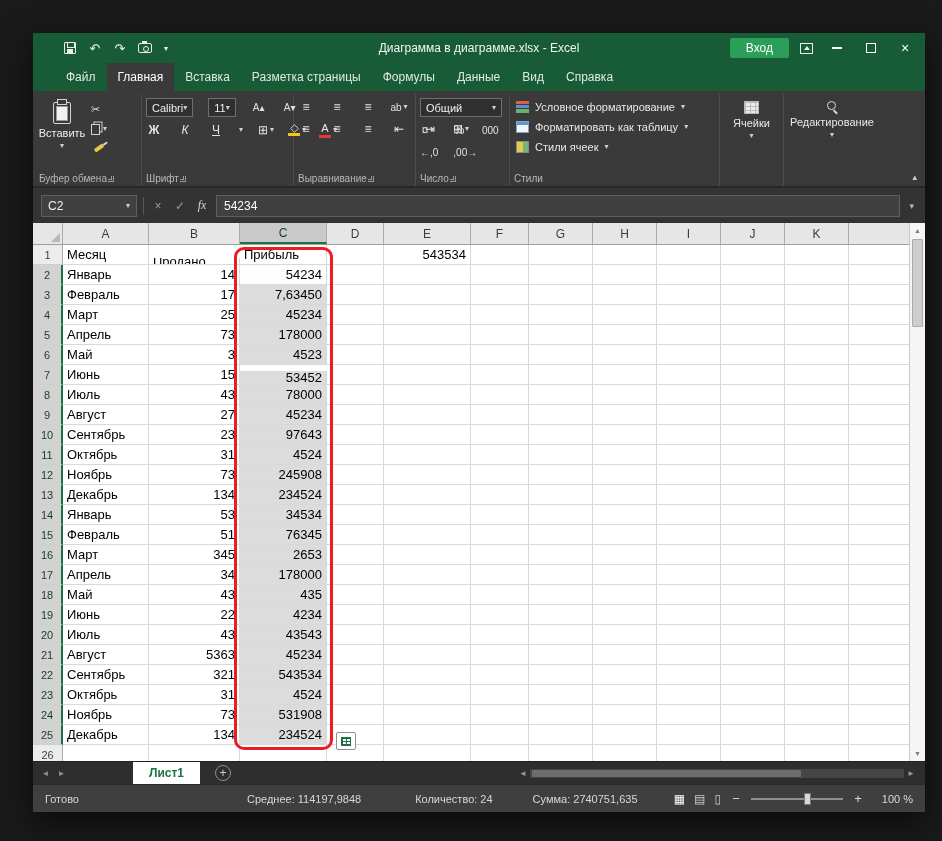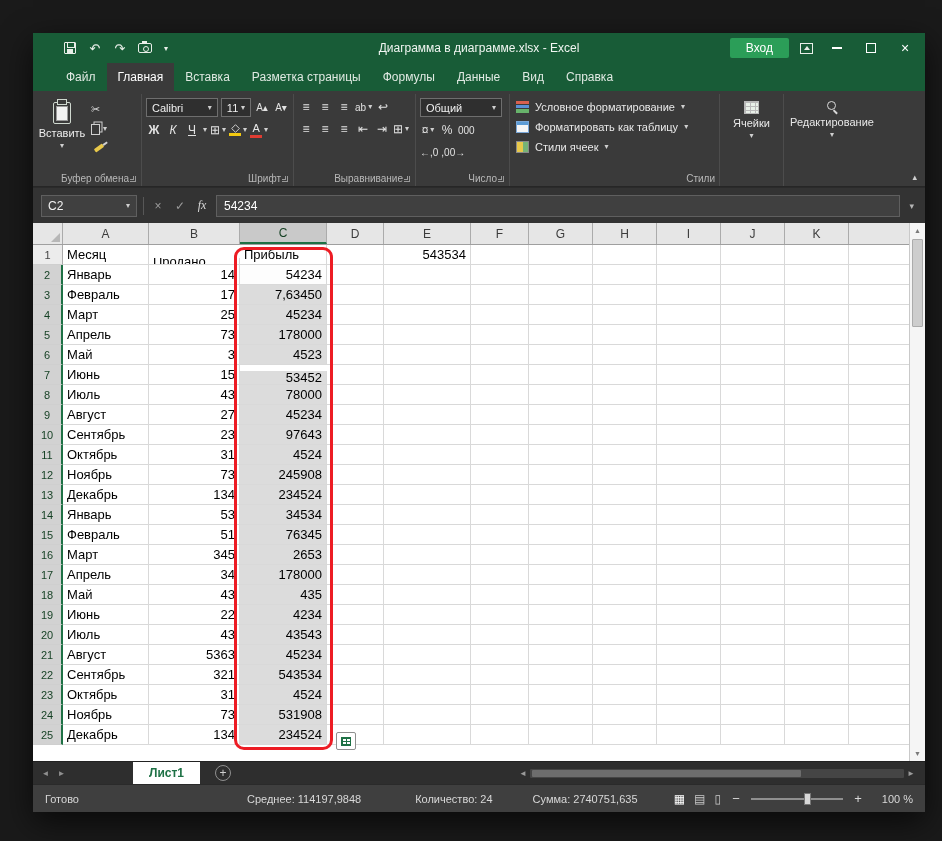--- a/index.html
+++ b/index.html
@@ -36,37 +36,37 @@
   .ic-bulb{width:9px;height:9px;border-radius:50%;border:1.5px solid #ffd84d;position:relative}
   .ic-bulb::after{content:"";position:absolute;left:1.5px;bottom:-3px;width:3px;height:2px;background:#ffd84d}
   .ic-person{width:11px;height:11px;position:relative}
   .ic-person::before{content:"";position:absolute;left:3px;top:0;width:5px;height:5px;border-radius:50%;border:1.2px solid #eaf2ec}
   .ic-person::after{content:"";position:absolute;left:0;bottom:0;width:11px;height:5px;border:1.2px solid #eaf2ec;border-bottom:none;border-radius:5px 5px 0 0}
 
   
   .ribbon{height:96px;background:#3a3a3a;display:flex;padding:3px 2px 0;position:relative;flex:0 0 auto;border-bottom:1px solid #262626}
   .rgroup{display:flex;flex-direction:column;border-right:1px solid #4c4c4c;padding:1px 4px 0;flex:0 0 auto}
   .gbody{flex:1;display:flex}
-  .glabel{height:15px;display:flex;align-items:center;justify-content:flex-end;gap:0;font-size:10px;color:#b8b8b8;white-space:nowrap}
+  .glabel{height:15px;display:flex;align-items:center;justify-content:flex-start;gap:0;font-size:10px;color:#b8b8b8;white-space:nowrap}
   .launcher{width:8px;height:8px;position:relative;opacity:.85}
   .launcher::before{content:"";position:absolute;right:1px;bottom:1px;width:5px;height:5px;border-right:1.2px solid #aaa;border-bottom:1.2px solid #aaa}
   .launcher::after{content:"";position:absolute;right:3px;bottom:3px;width:3px;height:3px;border-right:1.2px solid #aaa;border-bottom:1.2px solid #aaa}
   .dd{font-size:8px;color:#cfcfcf;line-height:1}
   .clip{gap:6px;padding-top:2px}
   .paste{width:46px;display:flex;flex-direction:column;align-items:center;gap:3px;padding-top:3px;font-size:11px;color:#eee}
   .ic-clipboard{width:18px;height:22px;border:1.5px solid #cfd8cf;border-radius:2px;position:relative;margin-top:2px}
   .ic-clipboard::before{content:"";position:absolute;top:-4px;left:3px;width:8px;height:4px;border:1.5px solid #cfd8cf;background:#3a3a3a}
   .ic-clipboard::after{content:"";position:absolute;left:2px;top:3px;width:10px;height:13px;background:#f2f2f2;border:1px solid #9a9a9a}
   .clip-side{display:flex;flex-direction:column;gap:4px;padding-top:5px}
   .sbtn{display:flex;align-items:center;gap:3px;height:15px;color:#d8d8d8;font-size:11px}
   .ic-copy{width:9px;height:11px;border:1.2px solid #d0d0d0;background:#3a3a3a;box-shadow:2.5px -2.5px 0 -1px #3a3a3a,2.5px -2.5px 0 0 #d0d0d0;margin-top:2px}
   .ic-brush{width:10px;height:4px;background:#e8c84a;border-radius:1px;position:relative;transform:rotate(-35deg);margin:3px}
   .ic-brush::after{content:"";position:absolute;right:-5px;top:1px;width:5px;height:2px;background:#d0d0d0}
   .gcol{flex-direction:column;gap:4px;padding-top:3px}
-  .frow{display:flex;align-items:center;gap:3px}
+  .frow{display:flex;align-items:center;gap:15px}
   .combo{height:19px;background:#2f2f2f;border:1px solid #6e6e6e;display:flex;align-items:center;justify-content:space-between;padding:0 5px;font-size:11px;color:#f0f0f0}
   .tbtn{min-width:16px;height:18px;display:flex;align-items:center;justify-content:center;color:#e2e2e2;font-size:12px;gap:2px}
   .tbtn.b{font-weight:bold}
   .tbtn.i{font-style:italic}
   .tbtn.u{text-decoration:underline}
   .tbtn.small{font-size:10px}
   .colstack{display:flex;flex-direction:column;align-items:center;gap:1px}
   .cbar{width:12px;height:3px}
   .cbar.yellow{background:#f2c811}
   .cbar.red{background:#e03c32}
@@ -772,20 +772,35 @@
             <div class="cell" style="width: 57px;"></div>
             <div class="cell" style="width: 87px;"></div>
             <div class="cell" style="width: 58px;"></div>
             <div class="cell" style="width: 64px;"></div>
             <div class="cell" style="width: 64px;"></div>
             <div class="cell" style="width: 64px;"></div>
             <div class="cell" style="width: 64px;"></div>
             <div class="cell" style="width: 64px;"></div>
             <div class="cell fill"></div>
           </div>
+          <div class="grow">
+            <div class="rowh">26</div>
+            <div class="cell" style="width: 86px;"></div>
+            <div class="cell" style="width: 91px;"></div>
+            <div class="cell" style="width: 87px;"></div>
+            <div class="cell" style="width: 57px;"></div>
+            <div class="cell" style="width: 87px;"></div>
+            <div class="cell" style="width: 58px;"></div>
+            <div class="cell" style="width: 64px;"></div>
+            <div class="cell" style="width: 64px;"></div>
+            <div class="cell" style="width: 64px;"></div>
+            <div class="cell" style="width: 64px;"></div>
+            <div class="cell" style="width: 64px;"></div>
+            <div class="cell fill"></div>
+          </div>
         </div>
     </div>
     <div class="vscroll">
       <span class="varrow">▲</span>
       <div class="vtrack">
           <div class="vthumb"></div>
         </div>
       <span class="varrow">▼</span>
     </div>
   </div>

